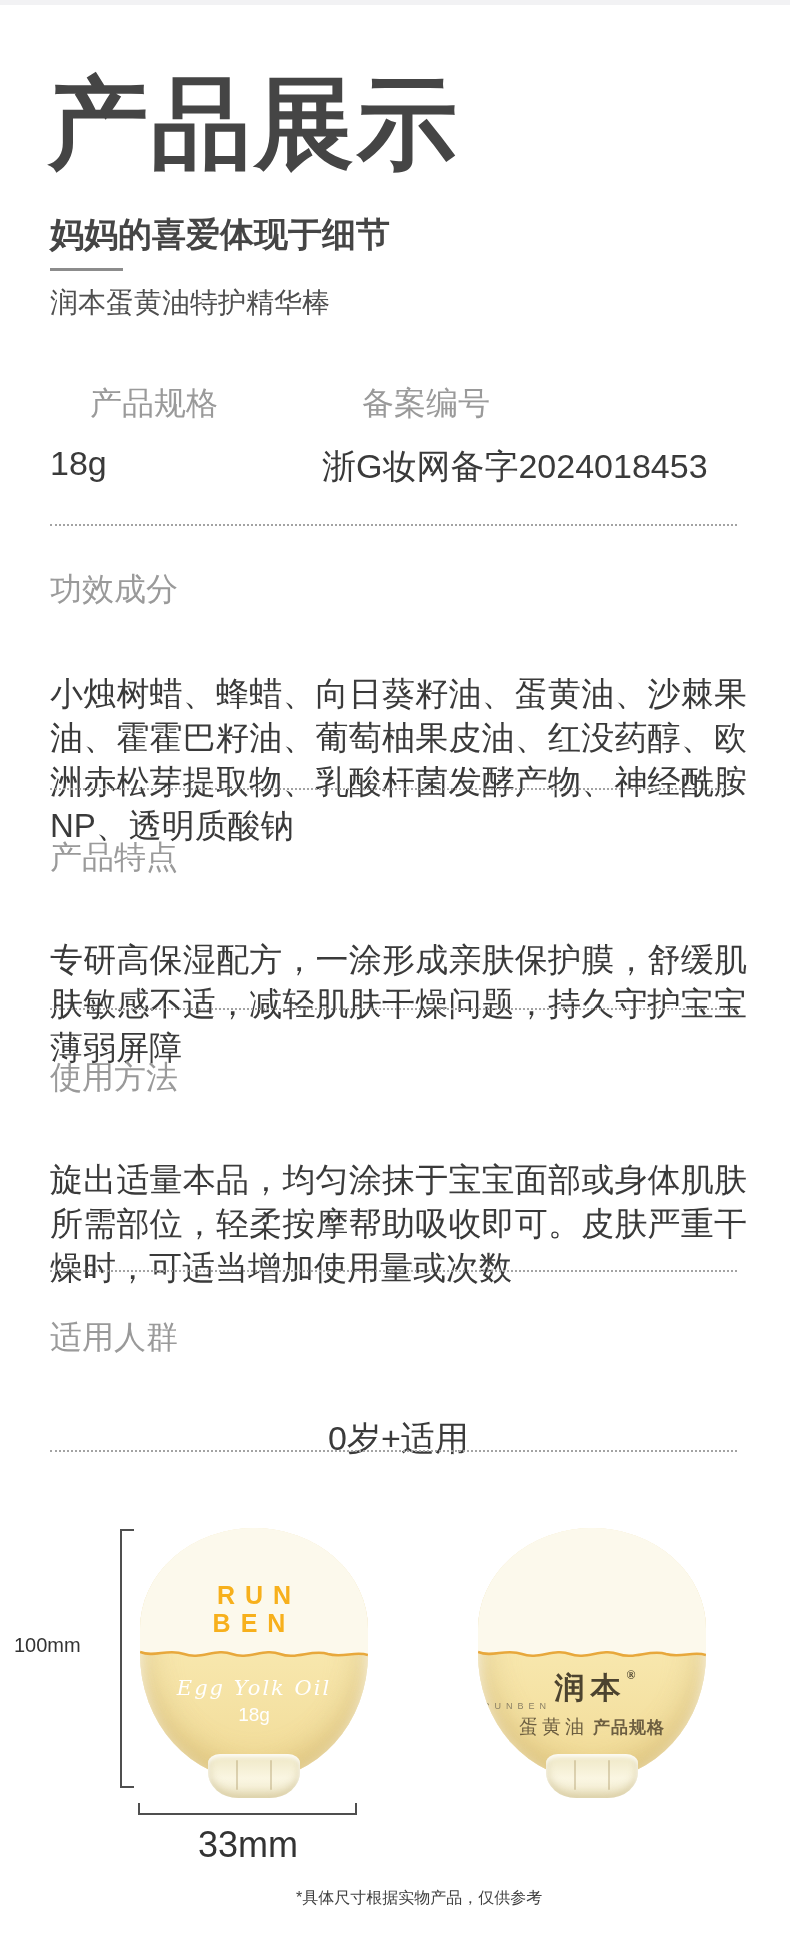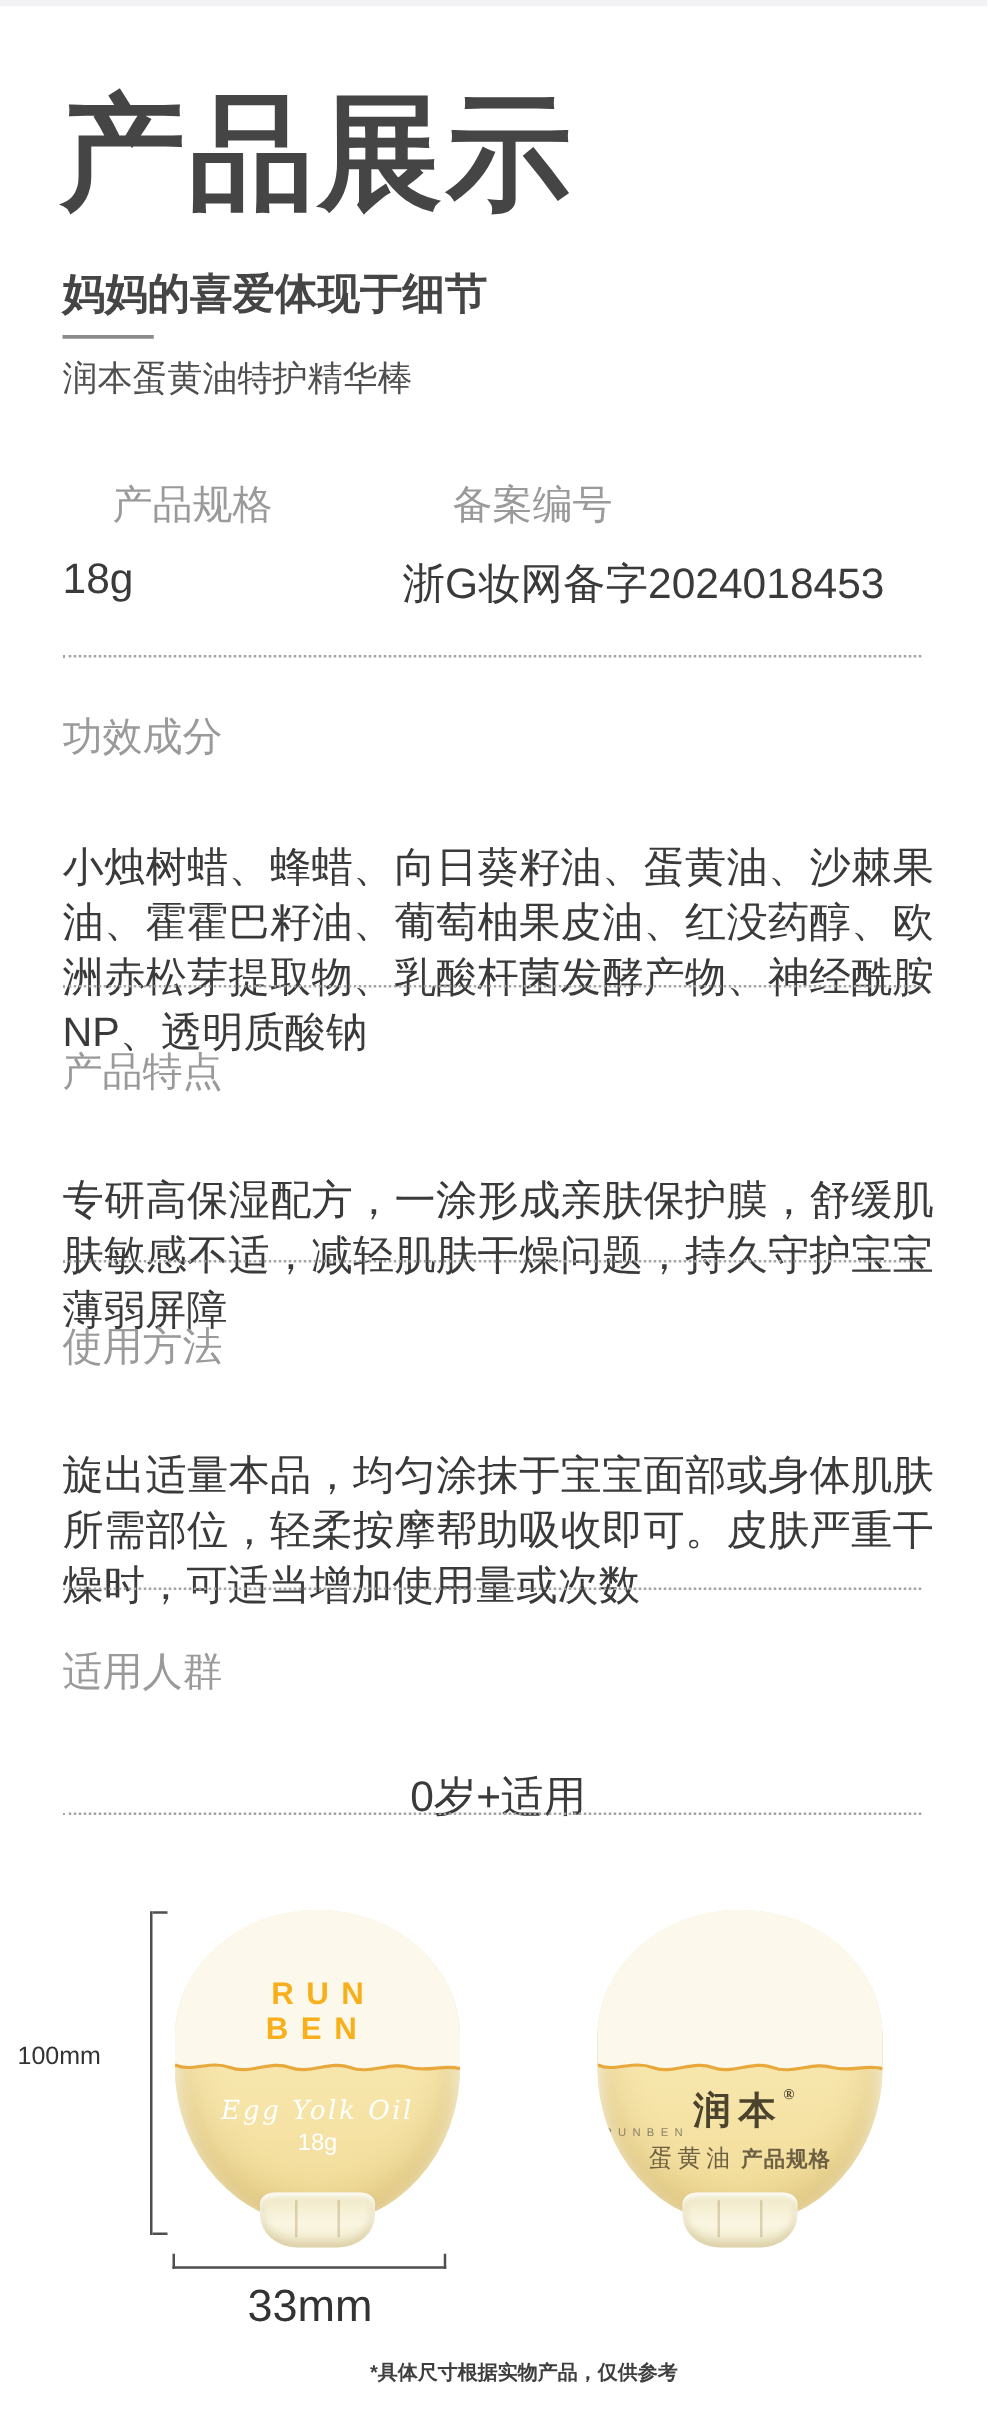--- a/index.html
+++ b/index.html
@@ -81,21 +81,21 @@
   .logo-row{position:absolute;left:0;top:140px;width:100%;text-align:center;z-index:3;
          color:var(--logo_brown);font-size:30px;font-weight:700;letter-spacing:6px;text-indent:6px;font-family:Liberation Serif, serif;}
   .logo-row sup{font-size:12px;letter-spacing:0;vertical-align:top;}
   .logo-sub{position:absolute;left:0;top:173px;width:100%;text-align:left;z-index:3;
          color:#8b8166;font-size:9px;letter-spacing:5px;text-indent:5px;}
   .back-name{position:absolute;left:0;top:186px;width:100%;text-align:center;z-index:3;
          color:var(--name_brown);font-size:18px;}
   .back-name .scripty{font-size:19px;letter-spacing:4px;}
   .back-name .boldy{font-weight:700;font-size:17px;letter-spacing:1px;}
 
-  .footnote{position:absolute;left:296px;top:1888px;font-size:16px;color:#3f3f3f;font-weight:bold;}
+  .footnote{position:absolute;left:296px;top:1888px;font-size:16px;color:#3f3f3f;}
 </style>
 </head>
 <body>
 
 <div class="page">
 
   <div class="top-strip"></div>
 
   <div class="title">产品展示</div>
   <div class="subtitle">妈妈的喜爱体现于细节</div>

